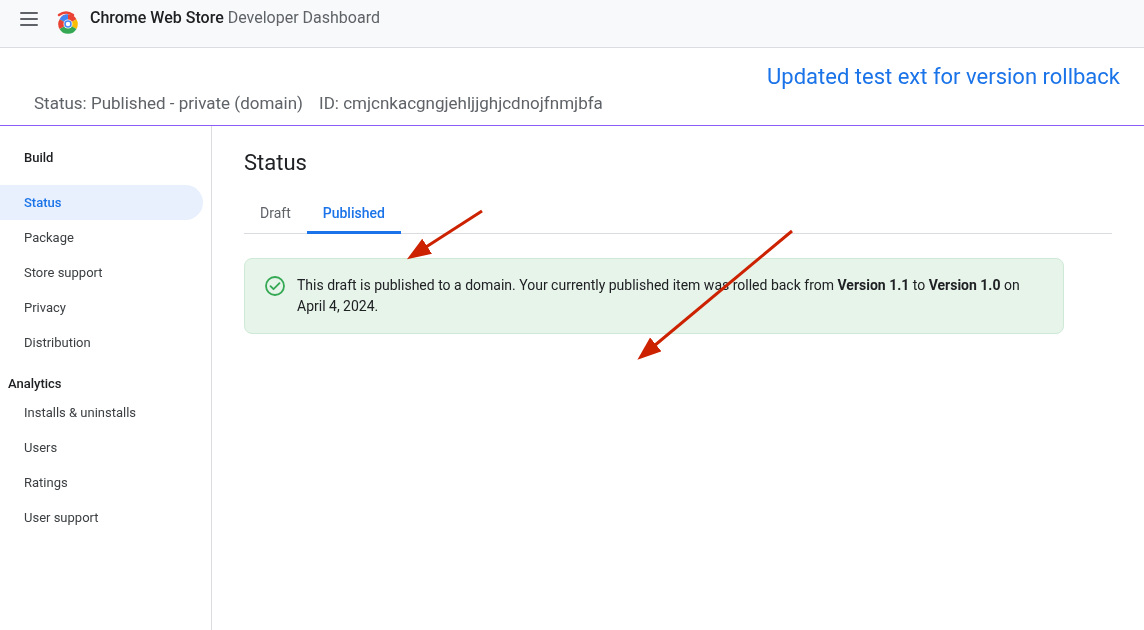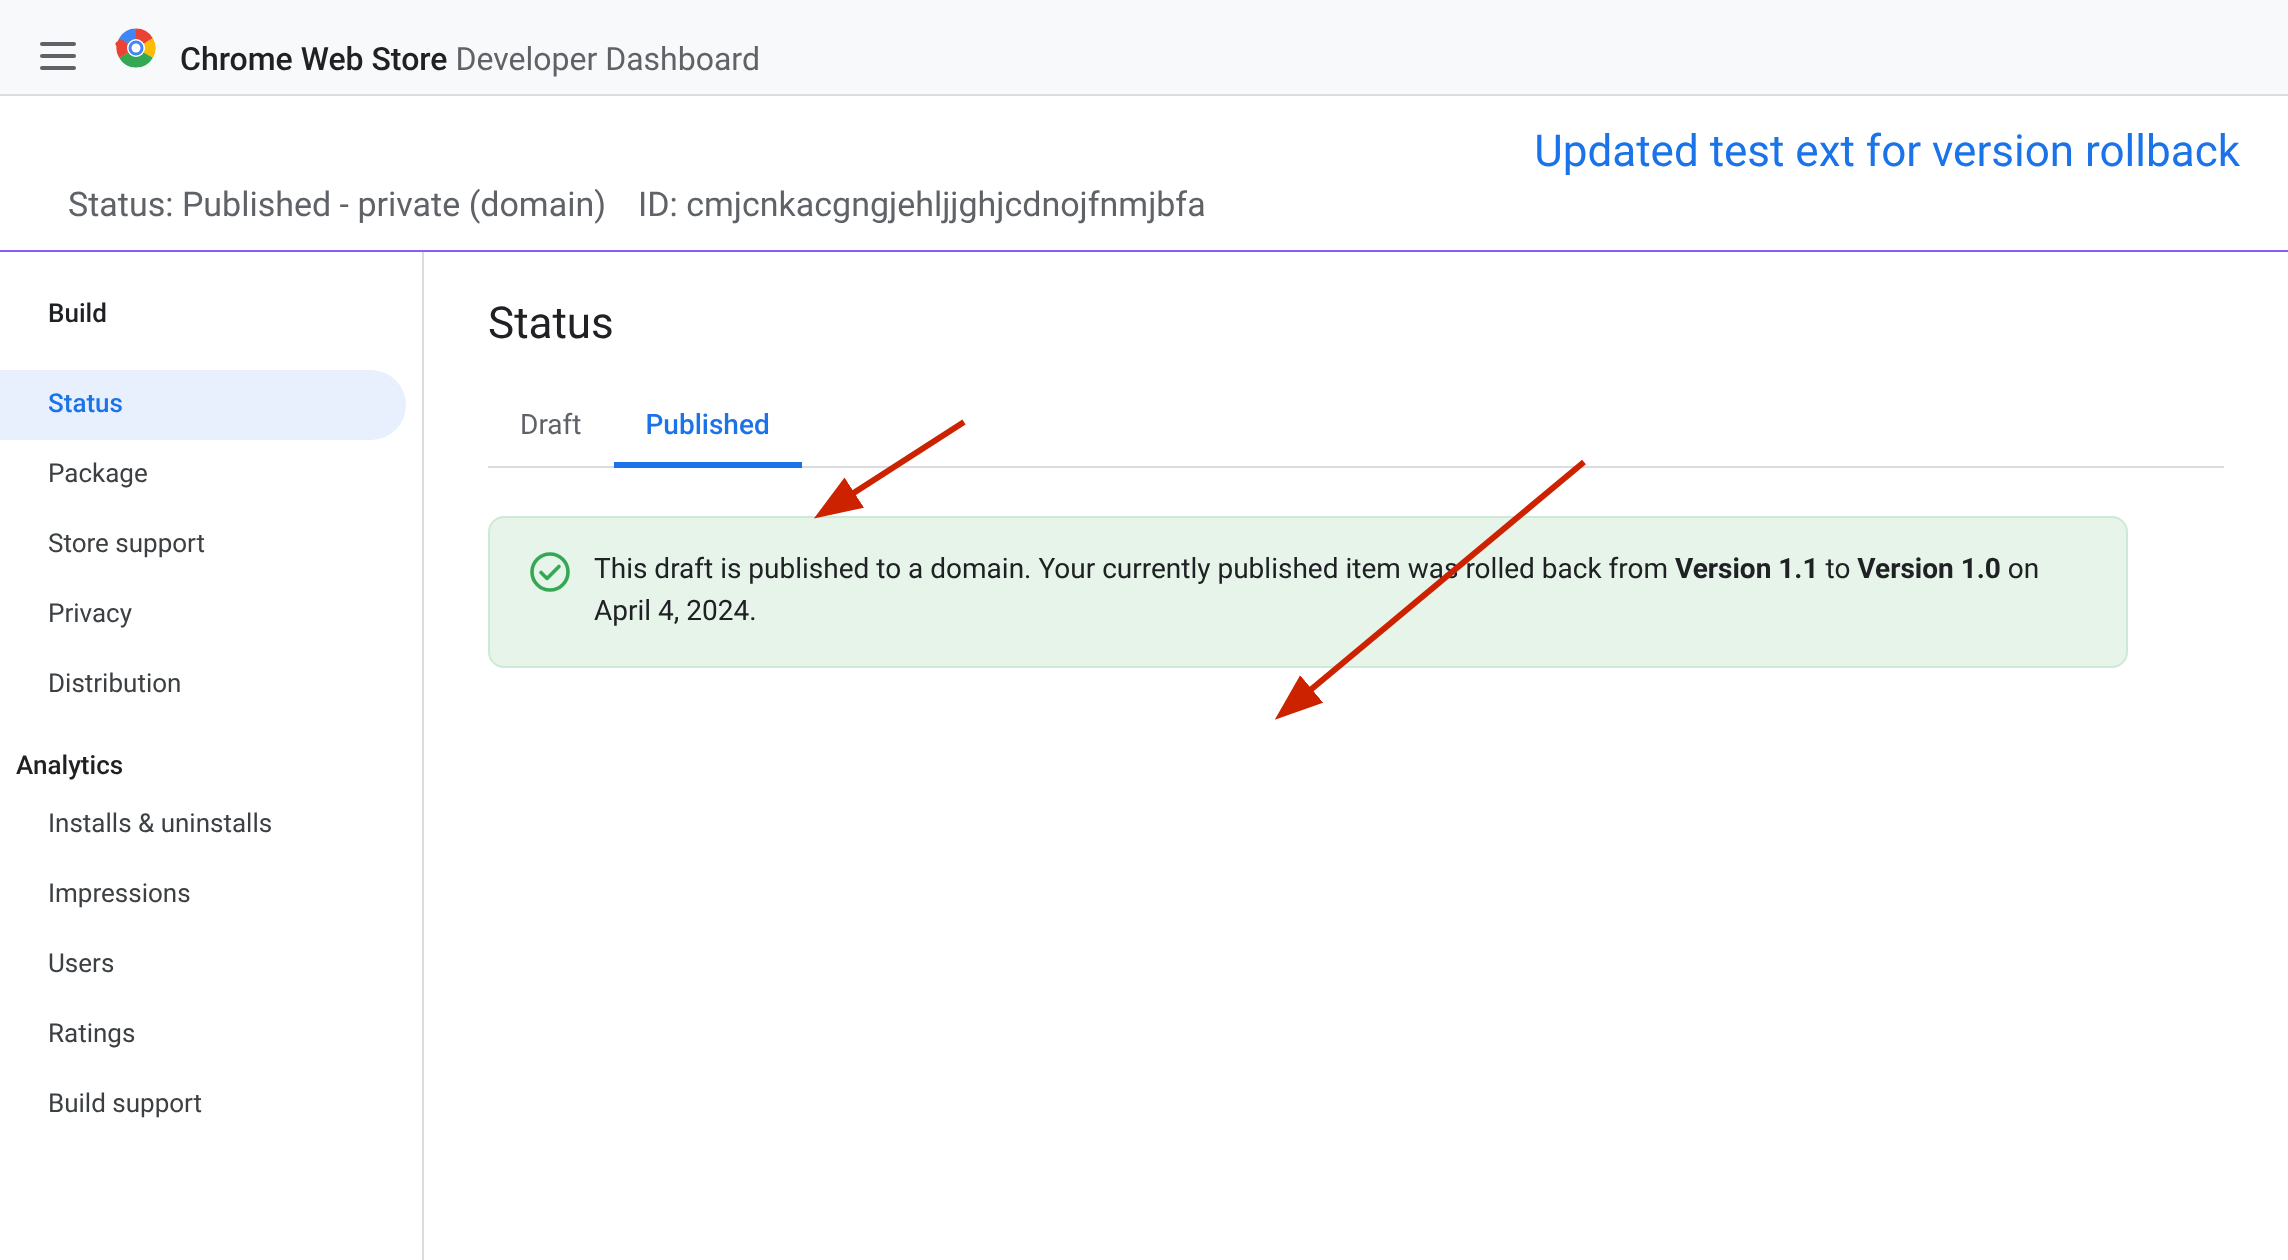--- a/index.html
+++ b/index.html
@@ -1,21 +1,21 @@
 <!DOCTYPE html>
 <html><head>
   <meta charset="utf-8">
   <style>
     * { box-sizing: border-box; margin: 0; padding: 0; }
     body { font-family: 'Roboto', Arial, sans-serif; font-size: 14px; color: #202124; background: #fff; }
 
     
     .topbar {
       display: flex;
-      align-items: flex-end;
+      align-items: flex-start;
       gap: 12px;
       padding: 8px 16px;
       background: #f8f9fa;
       border-bottom: 1px solid #dadce0;
       height: 48px;
     }
     .topbar-hamburger {
       cursor: pointer;
       display: flex;
       flex-direction: column;
@@ -218,24 +218,23 @@
   <nav class="sidebar">
     <div class="sidebar-section-label">Build</div>
     <div class="sidebar-item active">Status</div>
     <div class="sidebar-item">Package</div>
     <div class="sidebar-item">Store support</div>
     <div class="sidebar-item">Privacy</div>
     <div class="sidebar-item">Distribution</div>
 
     <div class="sidebar-analytics-label">Analytics</div>
     <div class="sidebar-item">Installs &amp; uninstalls</div>
-    <div class="sidebar-item">Impressions</div>
     <div class="sidebar-item">Users</div>
     <div class="sidebar-item">Ratings</div>
-    <div class="sidebar-item">Build support</div>
+    <div class="sidebar-item">User support</div>
   </nav>
 
   <main class="content">
     <h2 class="content-title">Status</h2>
 
     <div class="tabs">
       <div class="tab">Draft</div>
       <div class="tab active">Published</div>
     </div>
 

